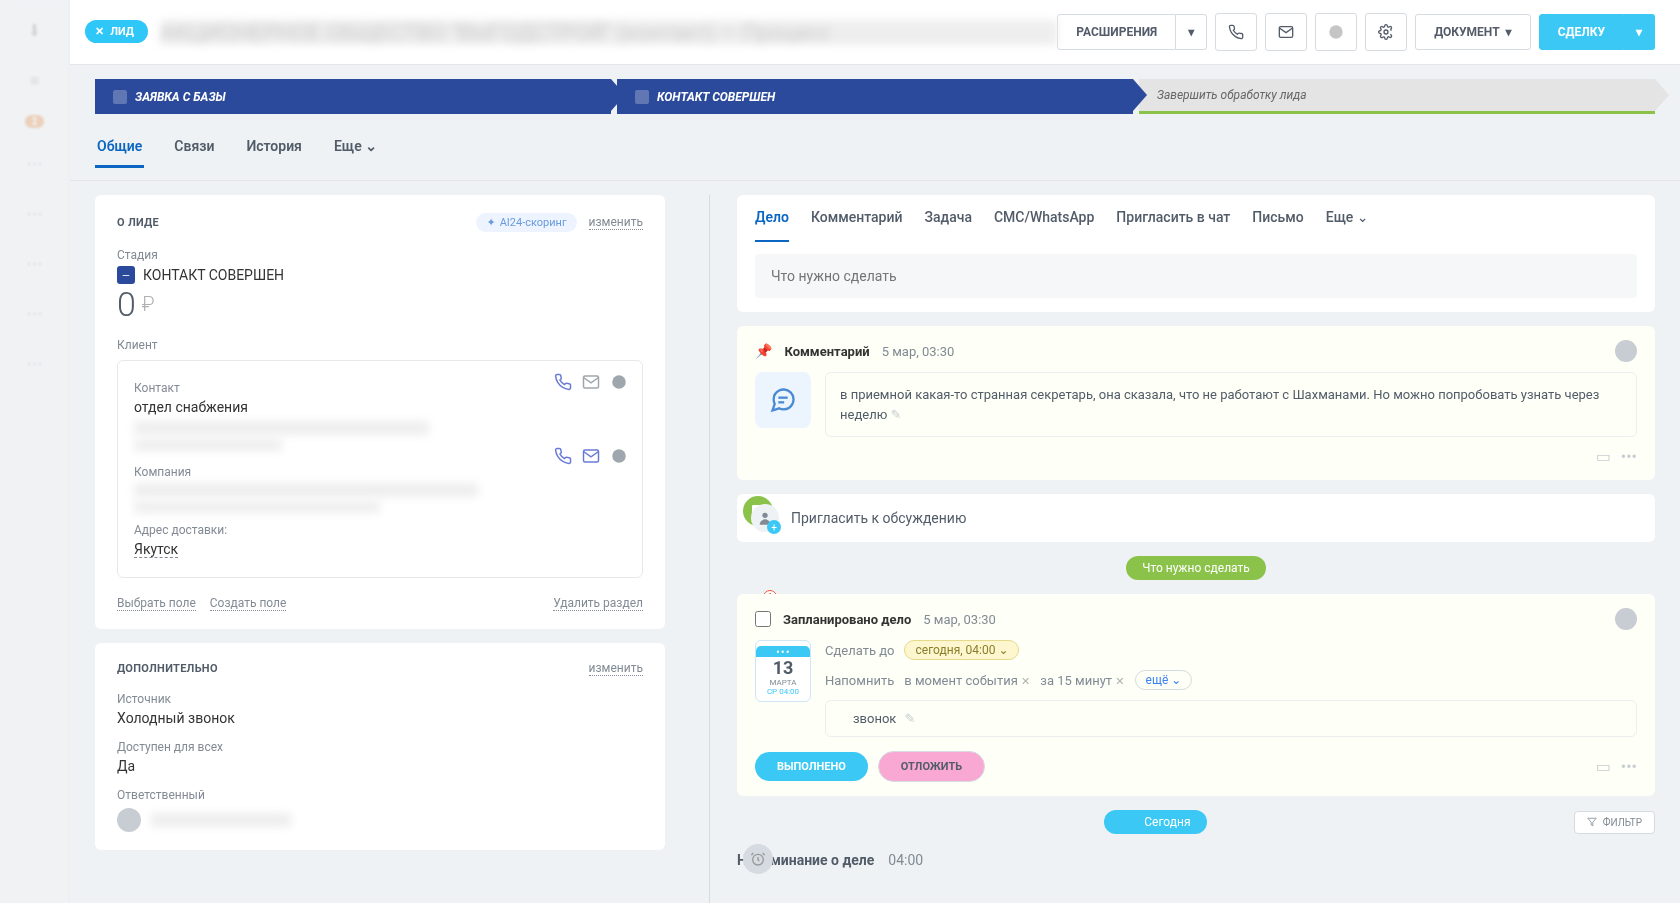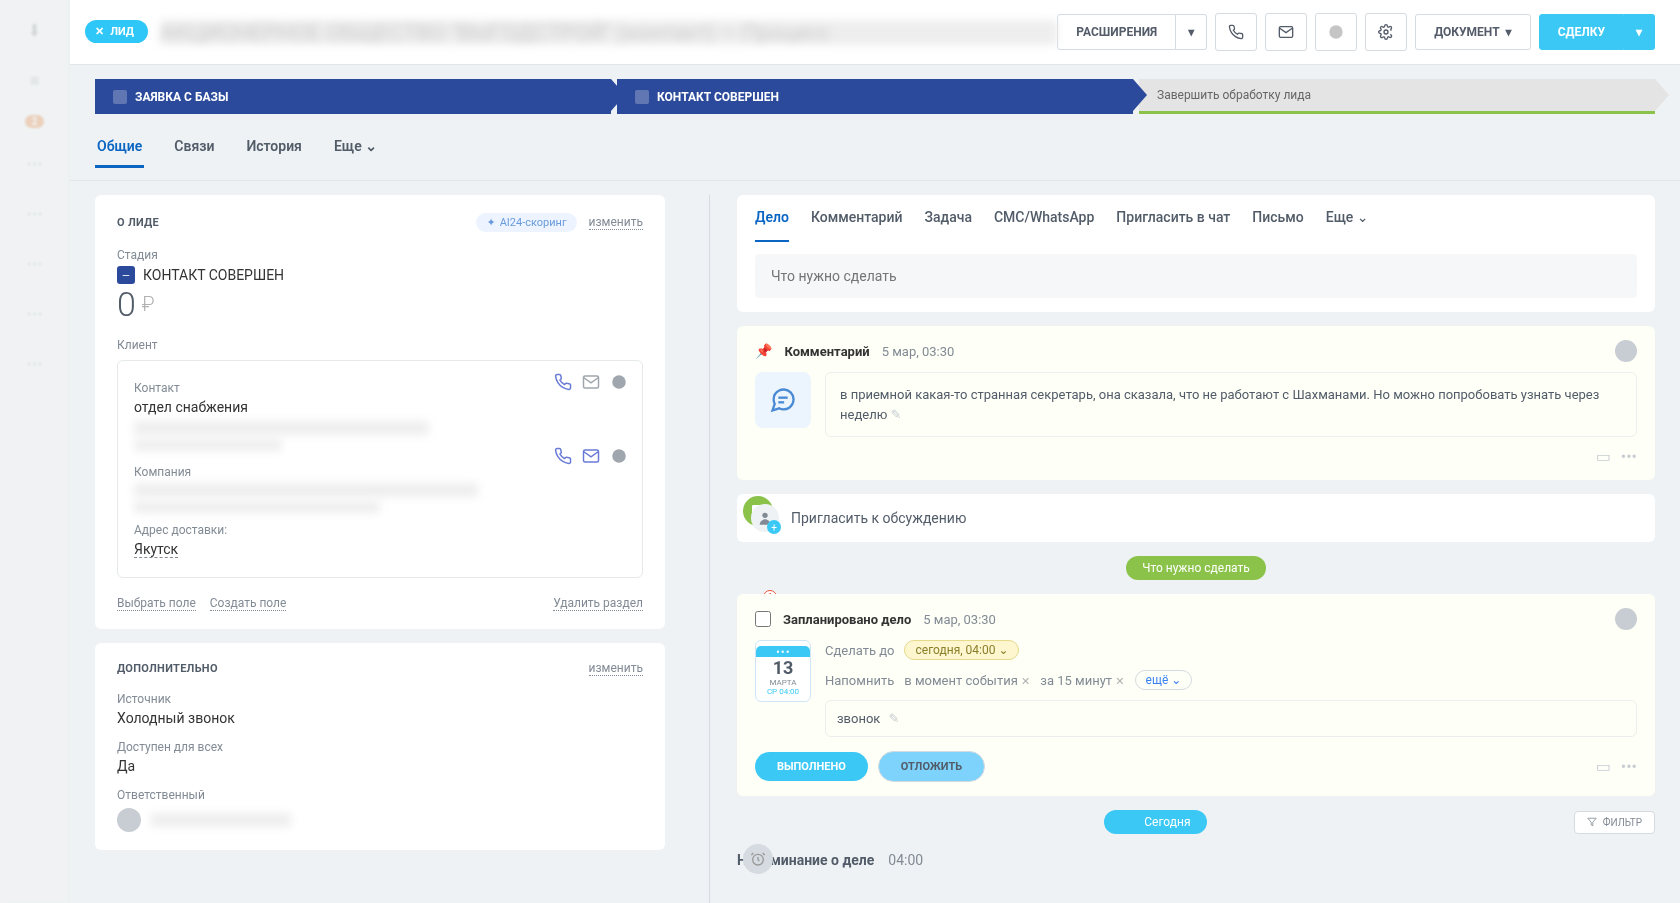--- a/index.html
+++ b/index.html
@@ -23,21 +23,21 @@
 .topbar-actions { display: flex; gap: 8px; align-items: center; }
 .btn-group { display: flex; }
 .btn { border: 1px solid #d5dbe0; background: #fff; color: #545c6a; font-size: 12px; font-weight: 700; padding: 10px 18px; border-radius: 3px; display: flex; align-items: center; gap: 6px; cursor: pointer; }
 .btn.primary { background: #3bc8f5; border-color: #3bc8f5; color: #fff; }
 .btn-icon { width: 42px; justify-content: center; padding: 10px 0; }
 .btn-split-l { border-radius: 3px 0 0 3px; }
 .btn-split-r { border-radius: 0 3px 3px 0; border-left: none; padding: 10px 12px; }
 
 
 .pipeline { padding: 14px 25px; display: flex; gap: 6px; background: #eef2f4; }
-.stage { flex: 1; background: #2b4a9b; color: #fff; padding: 9px 18px; font-size: 12px; font-weight: 700; display: flex; align-items: center; gap: 8px; position: relative; }
+.stage { flex: 1; background: #2b4a9b; color: #fff; padding: 9px 18px; font-size: 12px; font-weight: 700; display: flex; align-items: center; gap: 8px; position: relative; font-style: italic; }
 .stage::after { content: ''; position: absolute; right: -14px; top: 0; border-top: 16px solid transparent; border-bottom: 16px solid transparent; border-left: 14px solid #2b4a9b; z-index: 1; }
 .stage-last { background: #e4e4e4; color: #666; font-weight: 400; border-bottom: 3px solid #8bc34a; }
 .stage-last::after { border-left-color: #e4e4e4; }
 .stage-ico { width: 14px; height: 14px; background: rgba(255,255,255,0.25); border-radius: 2px; }
 
 
 .tabs { padding: 0 25px 12px; display: flex; gap: 28px; font-size: 14px; border-bottom: 1px solid #e5e5e5; background: #eef2f4;}
 .tab-item { padding: 10px 2px 14px; color: #525c69; font-weight: 600; cursor: pointer; position: relative; }
 .tab-item.active { color: #0b66c3; }
 .tab-item.active::after { content: ''; position: absolute; bottom: 0; left: 0; right: 0; height: 3px; background: #0b66c3; }
@@ -115,23 +115,23 @@
 .todo-thumb { width: 56px; height: 62px; border-radius: 6px; background: #fff; border: 1px solid #cfe6f7; display: flex; flex-direction: column; align-items: center; justify-content: center; flex-shrink: 0;}
 .todo-thumb-top { background: #3bc8f5; color: #fff; width: 100%; text-align: center; font-size: 8px; padding: 1px 0; border-radius: 5px 5px 0 0;}
 .todo-thumb-day { font-size: 18px; font-weight: 700; color: #525c69; }
 .todo-thumb-mo { font-size: 8px; color: #828b95; text-transform: uppercase;}
 .todo-thumb-tm { font-size: 8px; color: #3bc8f5; }
 .todo-rows { flex: 1; display: flex; flex-direction: column; gap: 10px; }
 .todo-row { display: flex; align-items: center; gap: 10px; font-size: 13px; color: #828b95; }
 .pill { border: 1px solid #e5d98b; background: #fdf6cf; border-radius: 12px; padding: 2px 10px; font-size: 12px; color: #8a7e28; }
 .tag-x { color: #b0b0b0; cursor: pointer; font-size: 11px;}
 .pill-outline { border: 1px solid #d5dbe0; border-radius: 12px; padding: 2px 10px; font-size: 12px; color: #3b82f6; }
-.todo-text-box { border: 1px solid #eee; border-radius: 6px; padding: 10px 11px; font-size: 13px; color: #525c69; display: flex; gap: 8px; align-items: center;}
+.todo-text-box { border: 1px solid #eee; border-radius: 6px; padding: 10px 27px; font-size: 13px; color: #525c69; display: flex; gap: 8px; align-items: center;}
 .btn-done { background: #3bc8f5; color: #fff; border: none; border-radius: 16px; padding: 8px 22px; font-size: 11px; font-weight: 700;}
-.btn-outline { background: #7dd3fc; border: 1px solid #d5dbe0; color: #525c69; border-radius: 16px; padding: 8px 22px; font-size: 11px; font-weight: 700;}
+.btn-outline { background: #f9a8d4; border: 1px solid #d5dbe0; color: #525c69; border-radius: 16px; padding: 8px 22px; font-size: 11px; font-weight: 700;}
 .todo-buttons { display: flex; gap: 10px; margin-top: 14px; align-items: center;}
 .filter-btn { margin-left: auto; border: 1px solid #d5dbe0; background: #fff; border-radius: 4px; padding: 5px 12px; font-size: 10px; color: #828b95; display: flex; gap: 6px; align-items: center;}
 
 .reminder-row { display: flex; align-items: center; gap: 14px; padding: 4px 0; color: #828b95; font-size: 14px;}
 .reminder-title { font-weight: 700; color: #525c69;}
 
 .badge-num { position: absolute; top: -4px; right: -4px; background: #fff; color: #f0523c; border: 1px solid #f0523c; border-radius: 50%; width: 14px; height: 14px; font-size: 9px; font-weight: 700; display: flex; align-items: center; justify-content: center;}
 
 svg { display: block; }
 </style>

